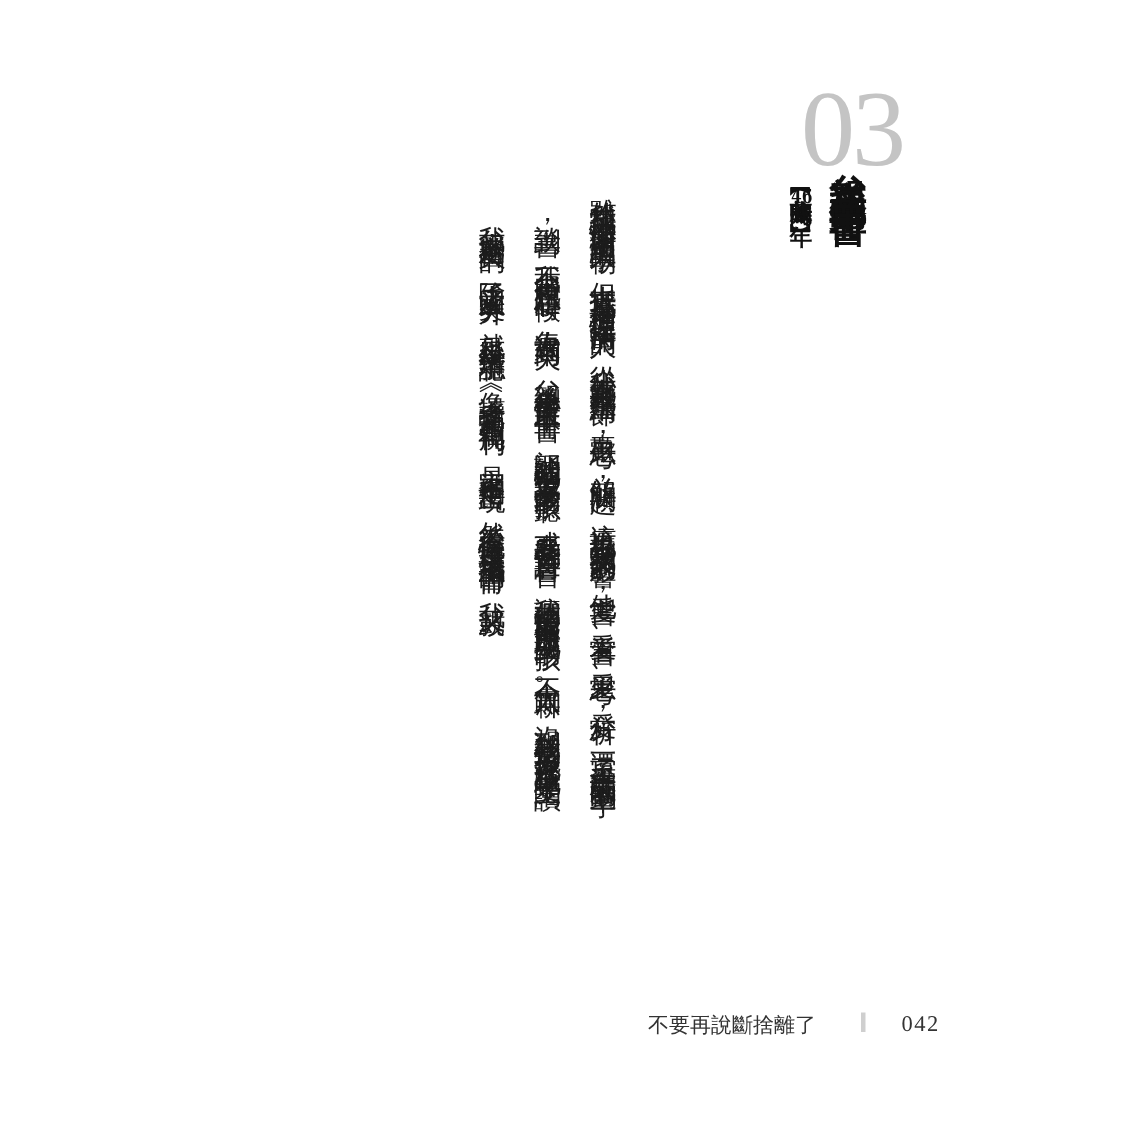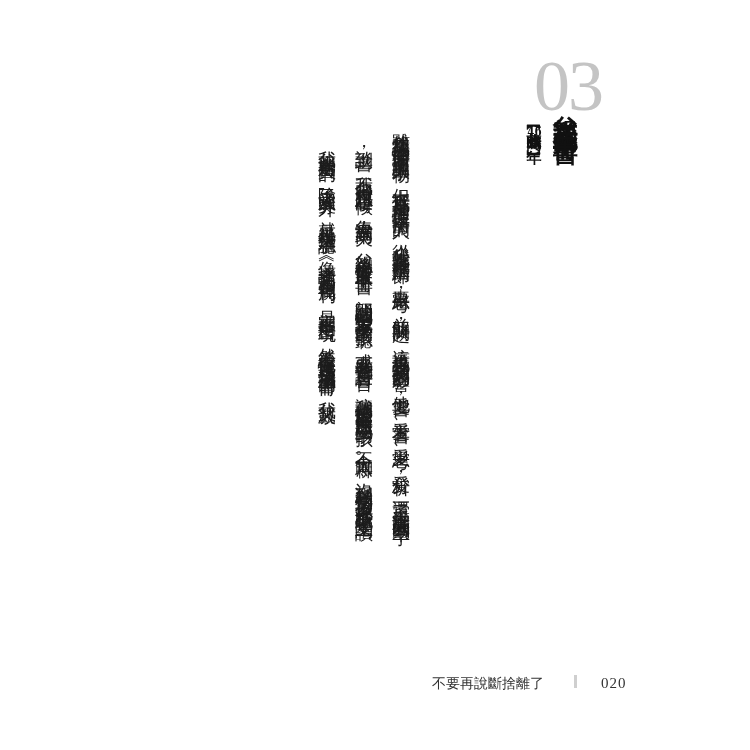--- a/index.html
+++ b/index.html
@@ -123,16 +123,16 @@
 
   <div class="body-text">
     <p class="hang">雖然我常用感性情緒面對周遭的人事物，但大抵我算是一個用理性邏輯活命的人。從小我就喜歡觀察生活細節，喜歡思考，並解決問題，這應該也是受到我父親的影響，他愛書，愛看書、愛思考、愛分析，還寫了一手漂亮帥氣的鋼筆字。</p>
     <p class="indent">談到書，我不由得就會想起小時候，每次遇到雨天，父親總會從書架上取下一冊書，朗誦給我們這些識字還不多的孩子聽，或者要我們背唐詩三百首，讓我們這幾個因雨無法出門玩耍的孩子，不會太無聊。沒想到我們幾個孩子也在潛移默化中愛上閱讀。</p>
     <p class="indent">我父親定期會買的，除了愛國獎券外，就是幾份生活雜誌了，像《讀者文摘》和《電視周刊》，是家裡定期會出現，然後看完會慢慢堆積成塔成箱的書冊。我父親鼓</p>
   </div>
 
   <div class="footer">
     <span>不要再說斷捨離了</span>
     <span class="divider"></span>
-    <span class="page-number">020</span>
+    <span class="page-number">042</span>
   </div>
 
 </div>
 
 </body></html>

